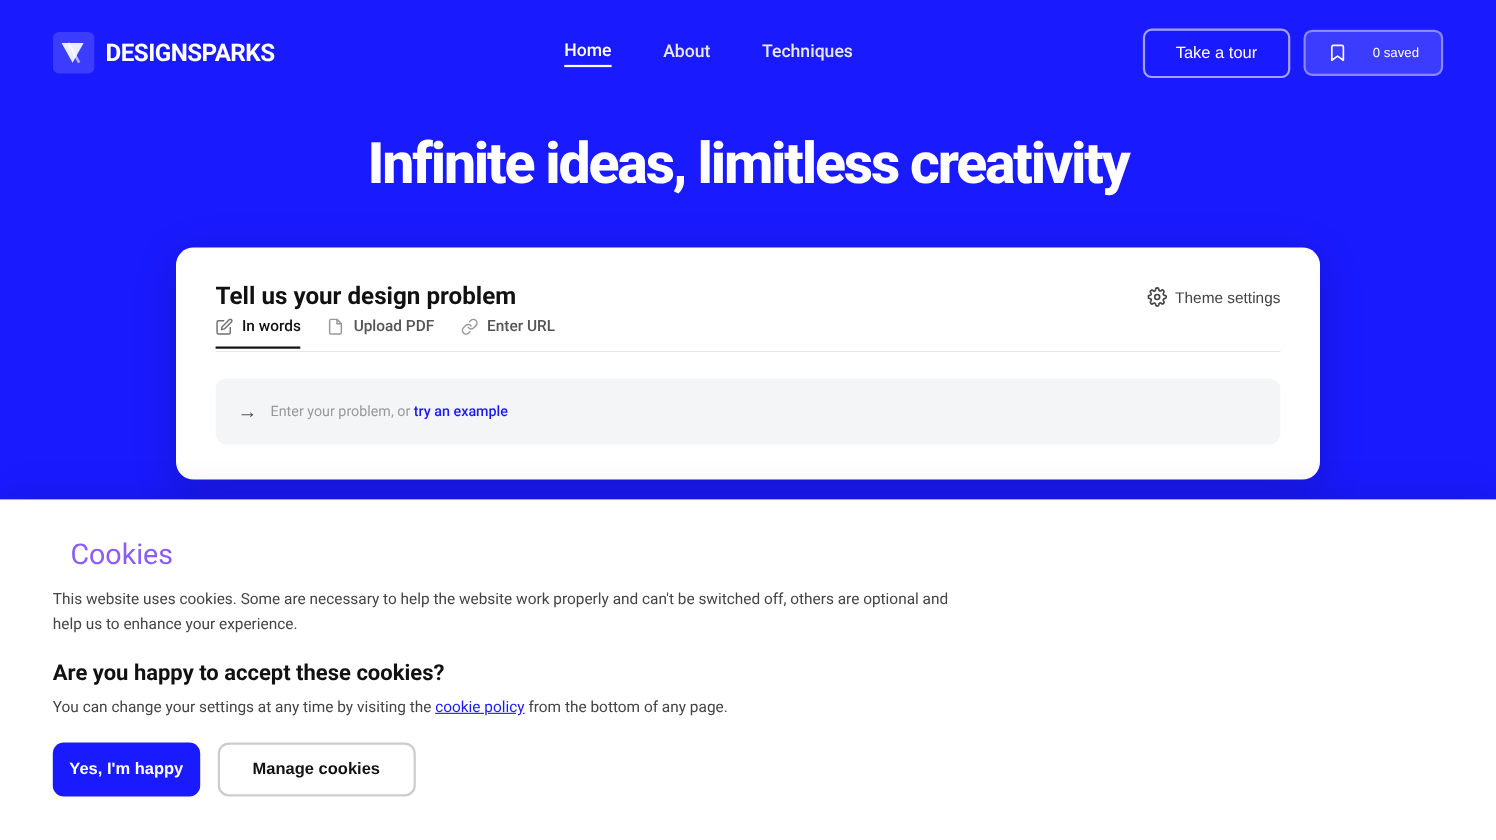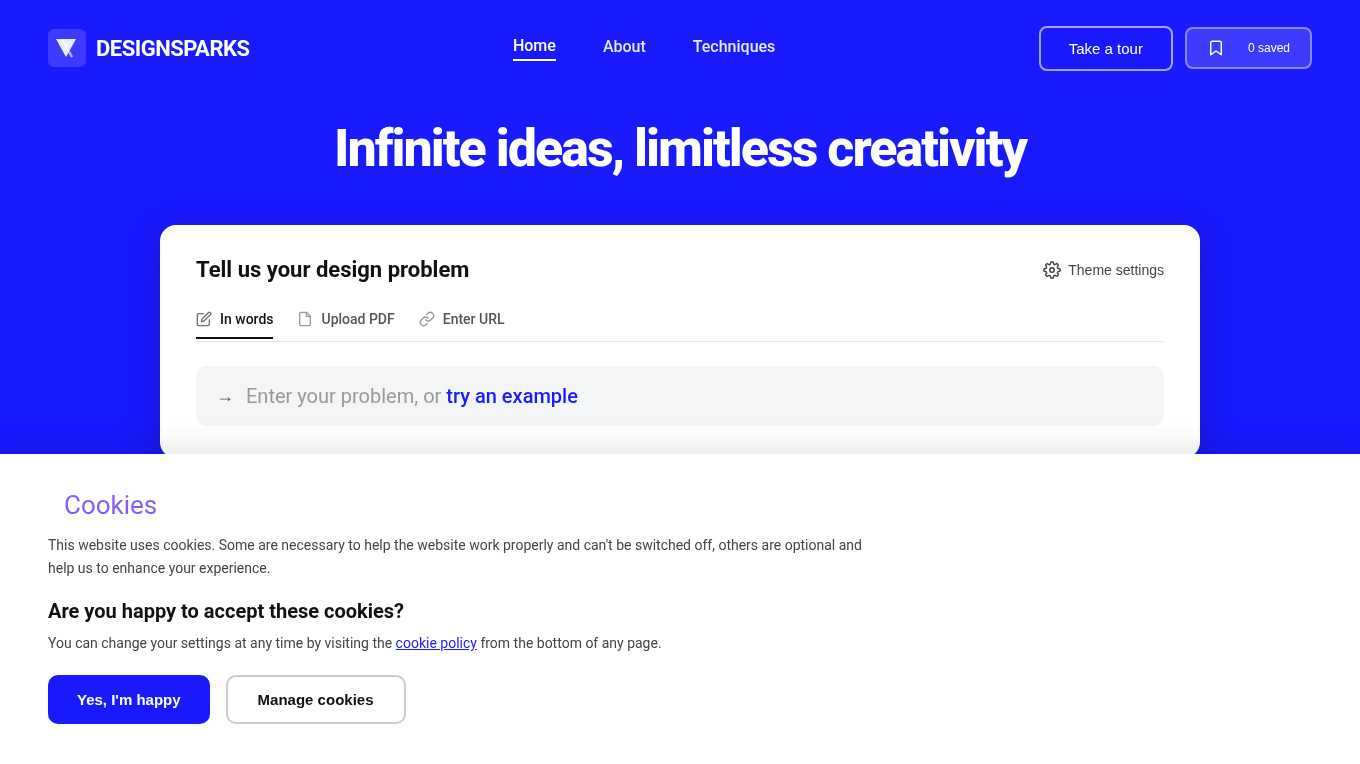--- a/index.html
+++ b/index.html
@@ -131,21 +131,21 @@
       background: #ffffff;
       border-radius: 16px;
       padding: 32px 36px;
       box-shadow: 0 8px 40px rgba(0,0,0,0.18);
     }
 
     .card-header {
       display: flex;
       justify-content: space-between;
       align-items: center;
-      margin-bottom: 29px;
+      margin-bottom: 7px;
     }
 
     .card-title {
       font-size: 22px;
       font-weight: 700;
       color: #111111;
     }
 
     .theme-settings-btn {
       display: flex;
@@ -206,21 +206,21 @@
       min-height: 60px;
     }
 
     .arrow-icon {
       color: #555;
       font-size: 18px;
       flex-shrink: 0;
     }
 
     .input-placeholder {
-      font-size: 20px;
+      font-size: 13px;
       color: #999;
     }
 
     .input-placeholder a {
       color: #1a1aff;
       text-decoration: none;
       font-weight: 500;
     }
 
     
@@ -271,21 +271,21 @@
 
     .cookie-actions {
       display: flex;
       gap: 16px;
     }
 
     .btn-happy {
       background: #1a1aff;
       color: #ffffff;
       border: none;
-      padding: 14px 29px;
+      padding: 14px 15px;
       border-radius: 10px;
       font-size: 15px;
       font-weight: 600;
       cursor: pointer;
     }
 
     .btn-manage {
       background: transparent;
       color: #111;
       border: 2px solid #ccc;

